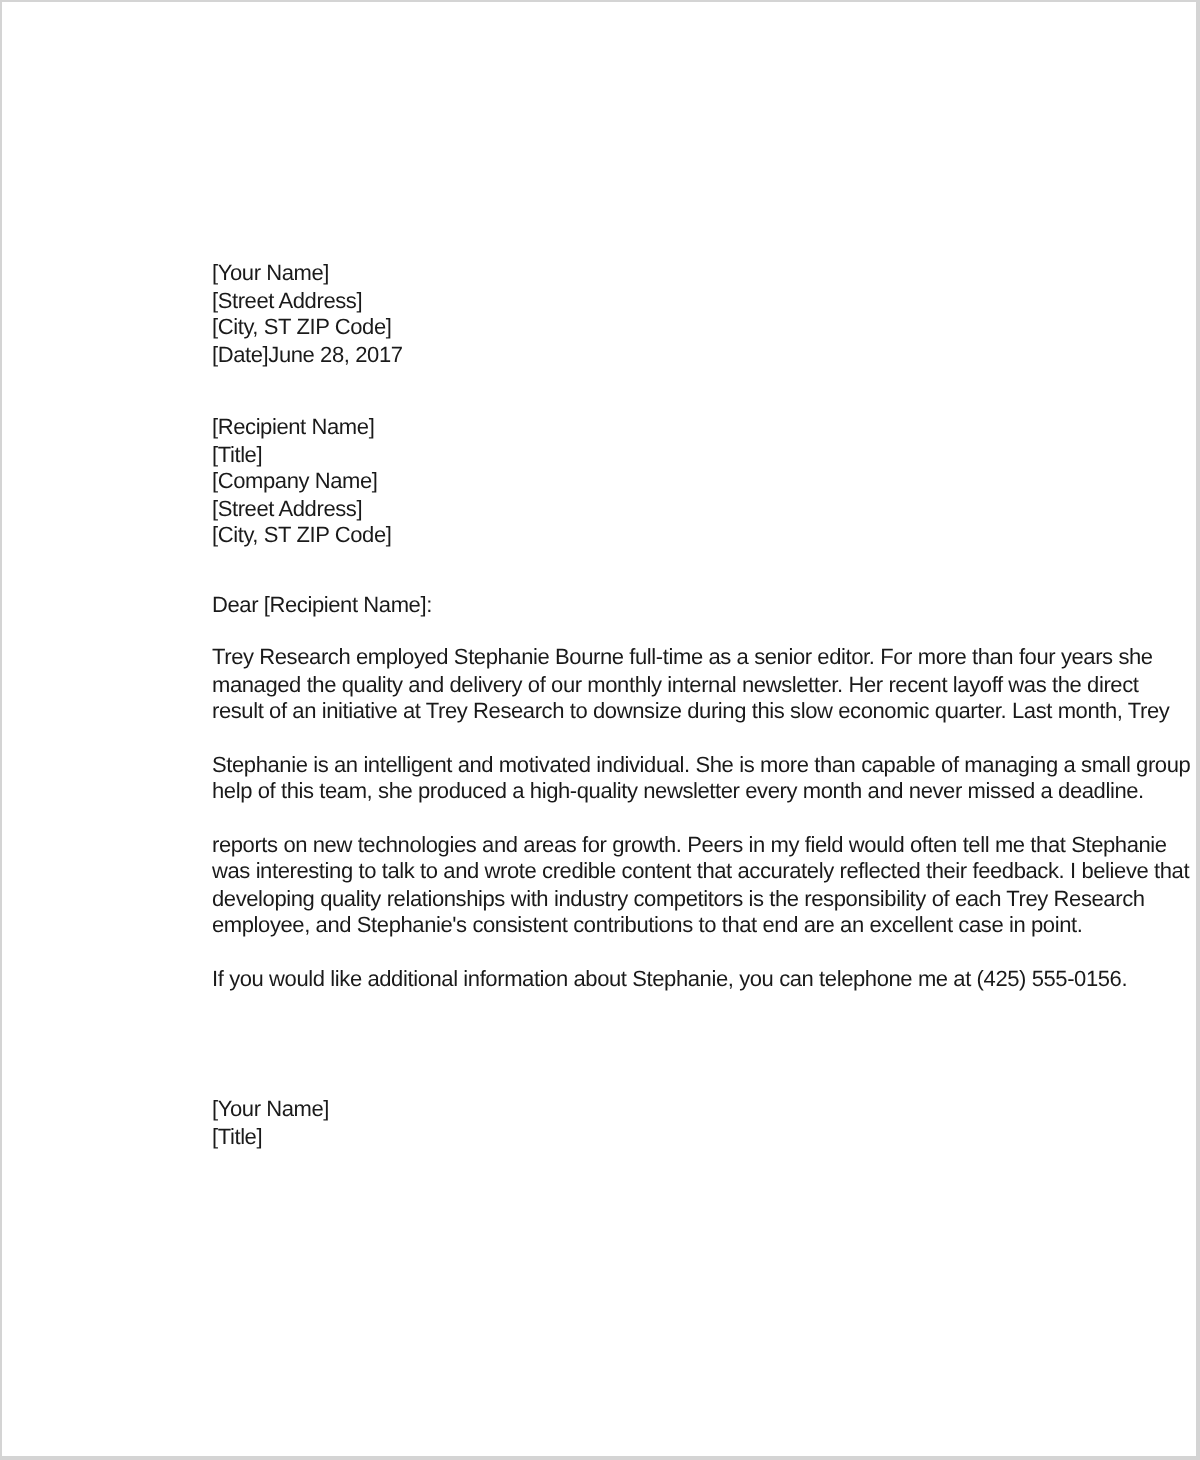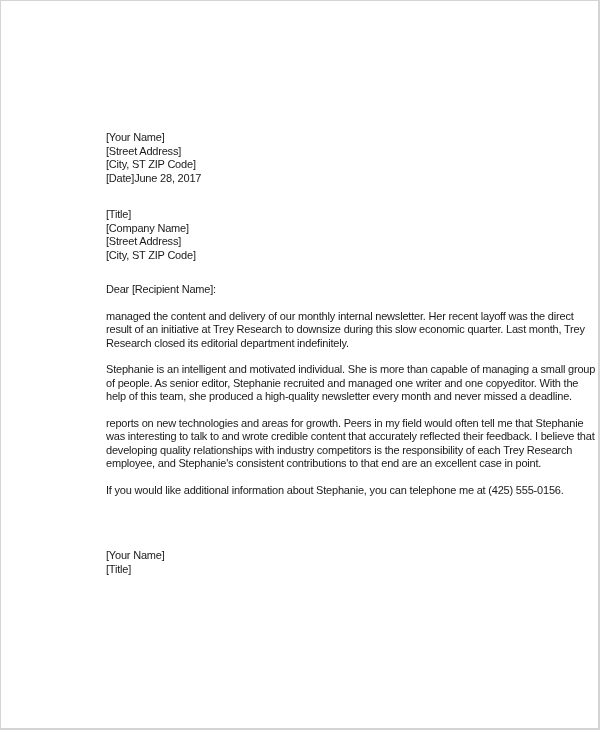--- a/index.html
+++ b/index.html
@@ -55,41 +55,41 @@
     <div class="block">
       <span class="line">[Your Name]</span>
       <span class="line">[Street Address]</span>
       <span class="line">[City, ST  ZIP Code]</span>
       <span class="line">[Date]June 28, 2017</span>
     </div>
 
     <div class="gap-sender"></div>
 
     <div class="block">
+      <span class="line">[Recipient Name]</span>
       <span class="line">[Title]</span>
       <span class="line">[Company Name]</span>
       <span class="line">[Street Address]</span>
       <span class="line">[City, ST  ZIP Code]</span>
     </div>
 
     <div class="gap-recipient"></div>
 
     <p class="para">
       <span class="line">Dear [Recipient Name]:</span>
     </p>
 
     <p class="para">
-      <span class="line">managed the content and delivery of our monthly internal newsletter. Her recent layoff was the direct</span>
+      <span class="line">Trey Research employed Stephanie Bourne full-time as a senior editor. For more than four years she</span>
+      <span class="line">managed the quality and delivery of our monthly internal newsletter. Her recent layoff was the direct</span>
       <span class="line">result of an initiative at Trey Research to downsize during this slow economic quarter. Last month, Trey</span>
-      <span class="line">Research closed its editorial department indefinitely.</span>
     </p>
 
     <p class="para">
       <span class="line">Stephanie is an intelligent and motivated individual. She is more than capable of managing a small group</span>
-      <span class="line">of people. As senior editor, Stephanie recruited and managed one writer and one copyeditor. With the</span>
       <span class="line">help of this team, she produced a high-quality newsletter every month and never missed a deadline.</span>
     </p>
 
     <p class="para">
       <span class="line">reports on new technologies and areas for growth. Peers in my field would often tell me that Stephanie</span>
       <span class="line">was interesting to talk to and wrote credible content that accurately reflected their feedback. I believe that</span>
       <span class="line">developing quality relationships with industry competitors is the responsibility of each Trey Research</span>
       <span class="line">employee, and Stephanie's consistent contributions to that end are an excellent case in point.</span>
     </p>
 

